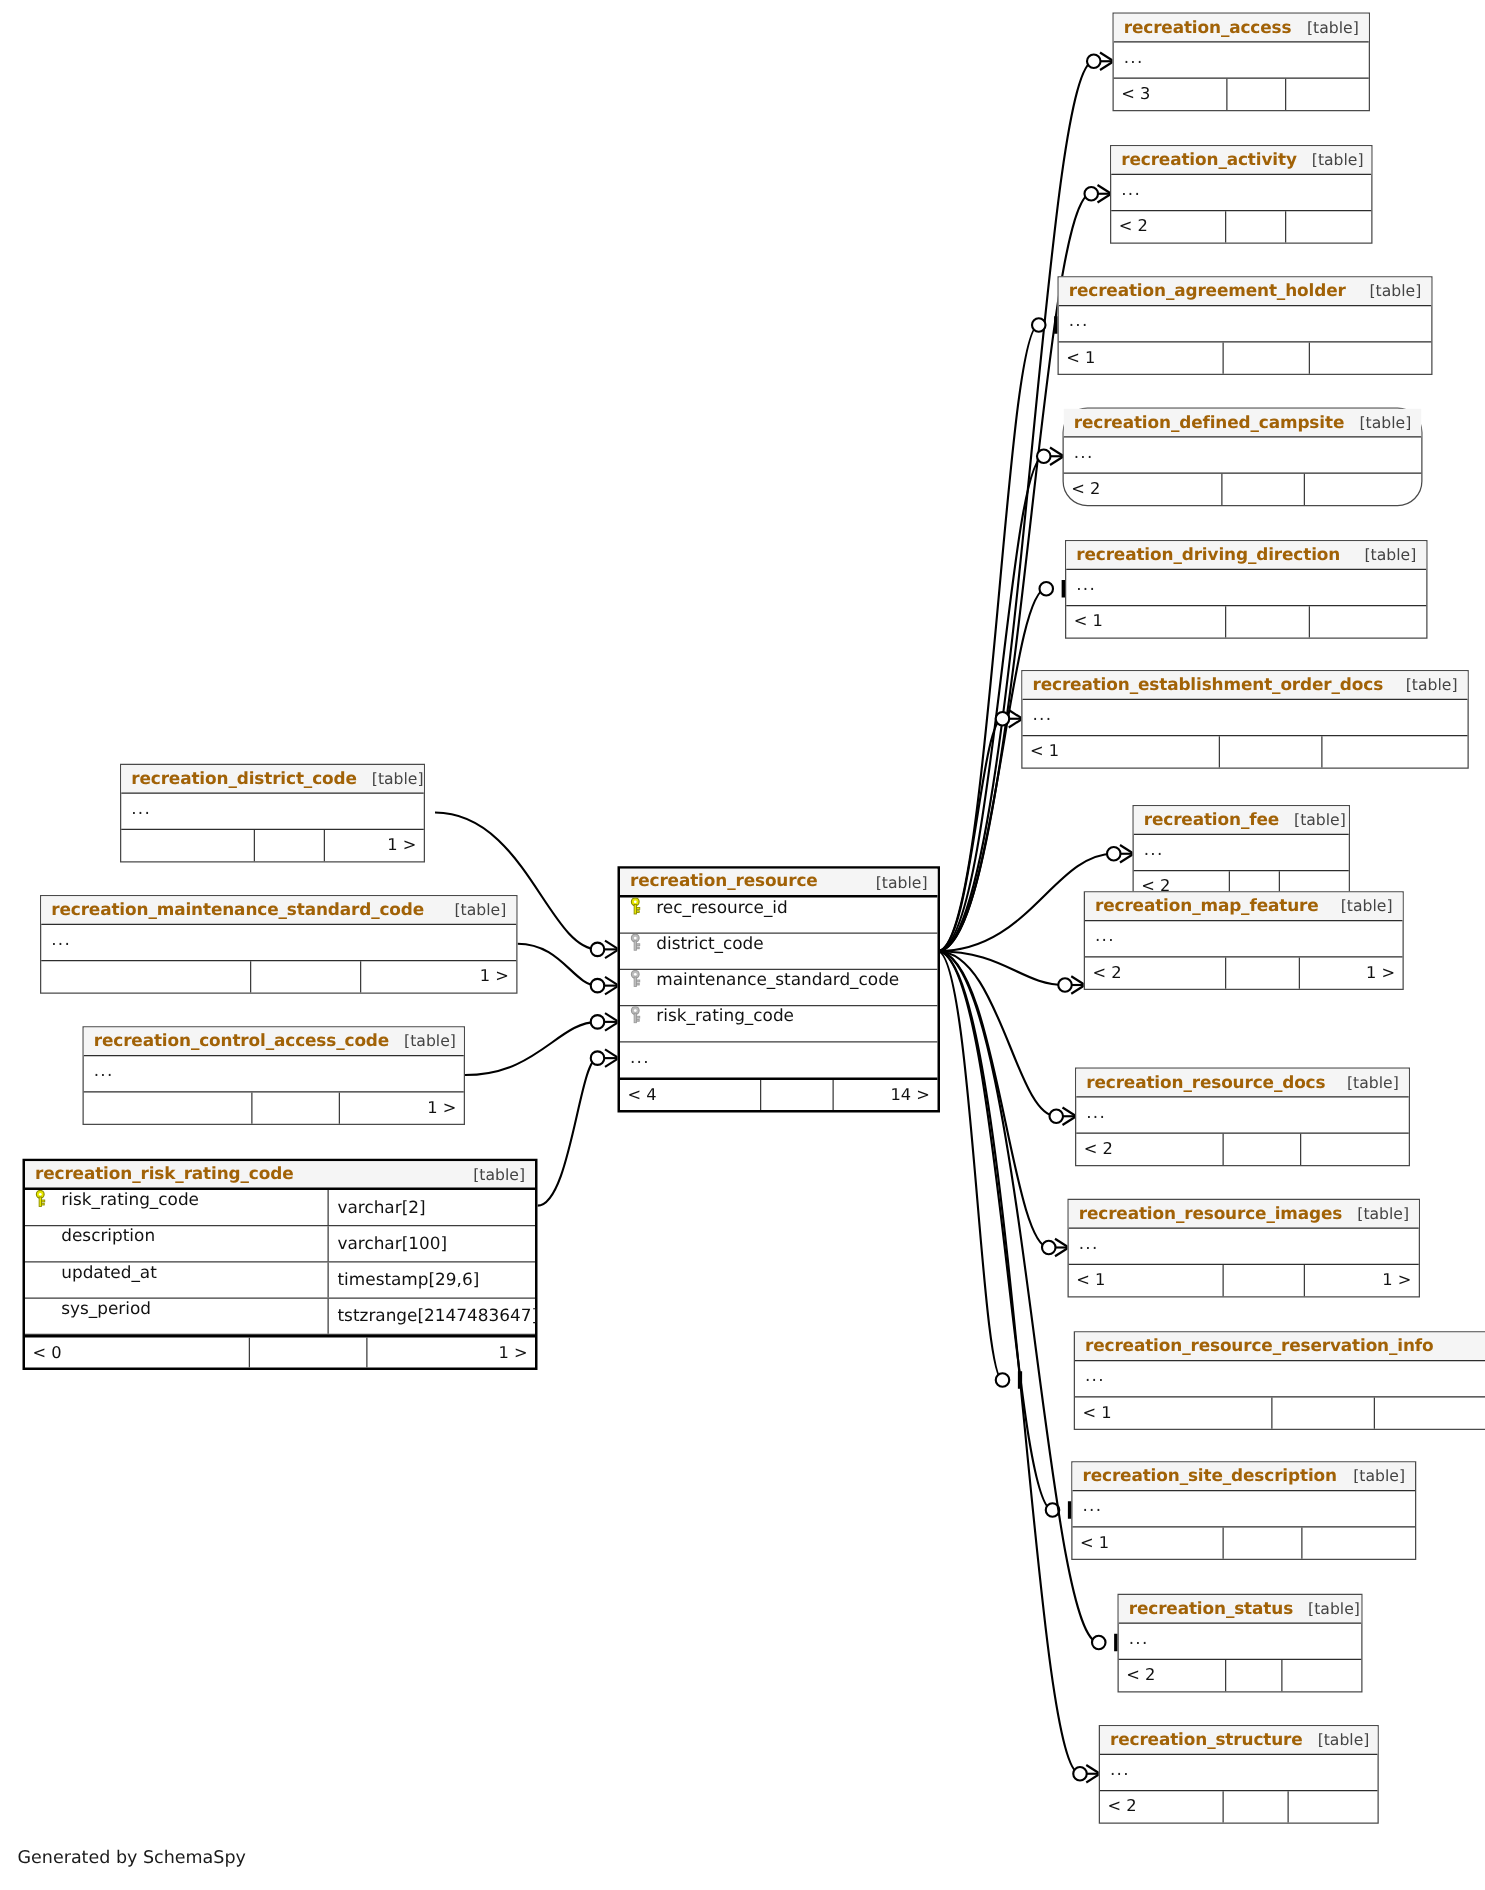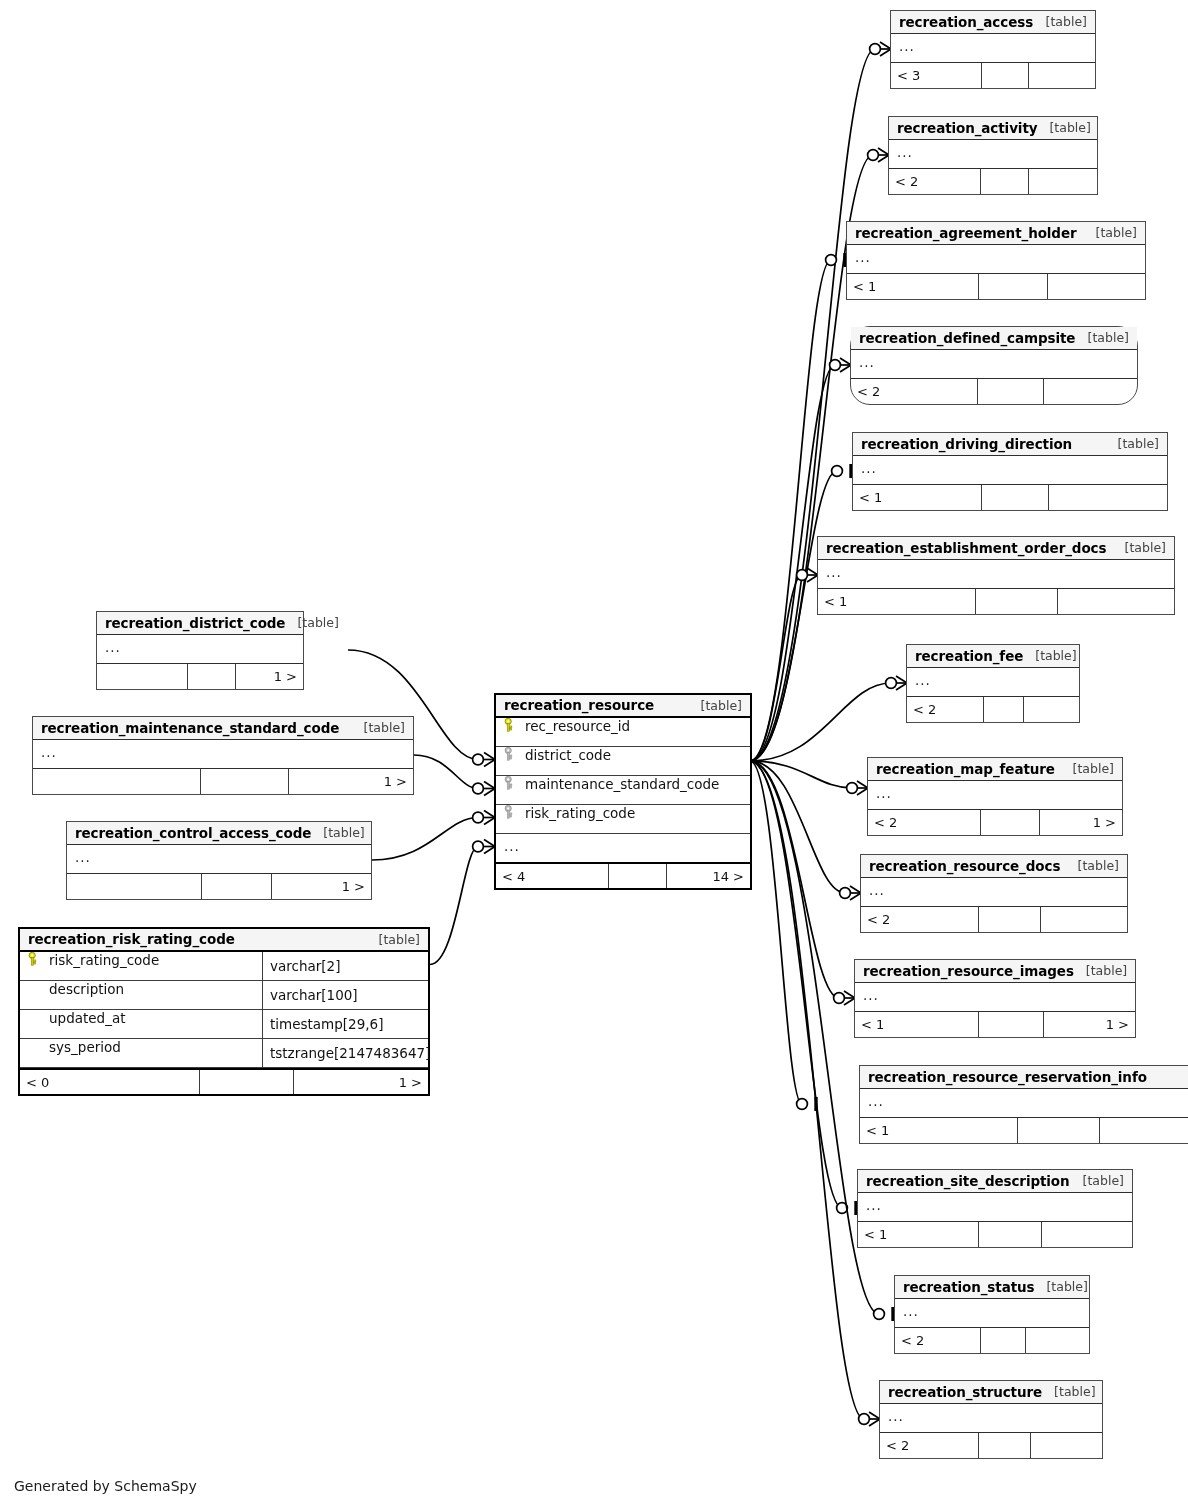--- a/index.html
+++ b/index.html
@@ -49,21 +49,21 @@
     padding: 2px 8px 3px 8px;
     height: 23px;
     box-sizing: border-box;
     white-space: nowrap;
   }
   .tbl.focus .tbl-head { border-bottom: 2px solid #000; }
   .tbl-name {
     font-weight: bold;
     font-size: 13.5px;
     letter-spacing: -0.1px;
-    color: #000000;
+    color: #a16207;
   }
   .tbl-kind {
     font-size: 12.5px;
     color: #444;
     padding-left: 12px;
   }
   .col-row {
     display: flex;
     align-items: flex-start;
     height: 29px;
@@ -288,21 +288,21 @@
       <g>
         <path d="M 430,964.5 C 456.4,964.5 463.6,846.5 478,846.5" fill="none" stroke="#000" stroke-width="1.7"></path>
         <circle cx="478" cy="846.5" r="5.4" fill="#fff" stroke="#000" stroke-width="1.7"></circle>
         <g>
           <line x1="495" y1="846.5" x2="484" y2="839.5" stroke="#000" stroke-width="1.7"></line>
           <line x1="495" y1="846.5" x2="484" y2="853.5" stroke="#000" stroke-width="1.7"></line>
           <line x1="495" y1="846.5" x2="484" y2="846.5" stroke="#000" stroke-width="1.7"></line>
         </g>
       </g>
     </svg>
-<div class="tbl" style="left: 96px; top: 611px; width: 208px;">
+<div class="tbl" style="left: 96px; top: 611px; width: 244px;">
       <div class="tbl-head">
         <span class="tbl-name">recreation_district_code</span>
         <span class="tbl-kind">[table]</span>
       </div>
       <div class="ellipsis-row">...</div>
       <div class="foot">
         <div class="foot-cell left" style="width: 111px;"></div>
         <div class="foot-cell mid" style="width: 58px;"></div>
         <div class="foot-cell right" style="width: 83px;">1 &gt;</div>
       </div>
@@ -372,21 +372,21 @@
         <span class="tbl-name">recreation_defined_campsite</span>
         <span class="tbl-kind">[table]</span>
       </div>
       <div class="ellipsis-row">...</div>
       <div class="foot">
         <div class="foot-cell left" style="width: 127px;">&lt; 2</div>
         <div class="foot-cell mid" style="width: 66px;"></div>
         <div class="foot-cell right" style="width: 95px;"></div>
       </div>
     </div>
-    <div class="tbl" style="left: 852px; top: 432px; width: 316px;">
+    <div class="tbl" style="left: 852px; top: 432px; width: 290px;">
       <div class="tbl-head">
         <span class="tbl-name">recreation_driving_direction</span>
         <span class="tbl-kind">[table]</span>
       </div>
       <div class="ellipsis-row">...</div>
       <div class="foot">
         <div class="foot-cell left" style="width: 128px;">&lt; 1</div>
         <div class="foot-cell mid" style="width: 67px;"></div>
         <div class="foot-cell right" style="width: 95px;"></div>
       </div>
@@ -408,21 +408,21 @@
         <span class="tbl-name">recreation_fee</span>
         <span class="tbl-kind">[table]</span>
       </div>
       <div class="ellipsis-row">...</div>
       <div class="foot">
         <div class="foot-cell left" style="width: 77px;">&lt; 2</div>
         <div class="foot-cell mid" style="width: 40px;"></div>
         <div class="foot-cell right" style="width: 57px;"></div>
       </div>
     </div>
-    <div class="tbl" style="left: 867px; top: 757px; width: 256px;">
+    <div class="tbl" style="left: 867px; top: 713px; width: 256px;">
       <div class="tbl-head">
         <span class="tbl-name">recreation_map_feature</span>
         <span class="tbl-kind">[table]</span>
       </div>
       <div class="ellipsis-row">...</div>
       <div class="foot">
         <div class="foot-cell left" style="width: 113px;">&lt; 2</div>
         <div class="foot-cell mid" style="width: 59px;"></div>
         <div class="foot-cell right" style="width: 84px;">1 &gt;</div>
       </div>

